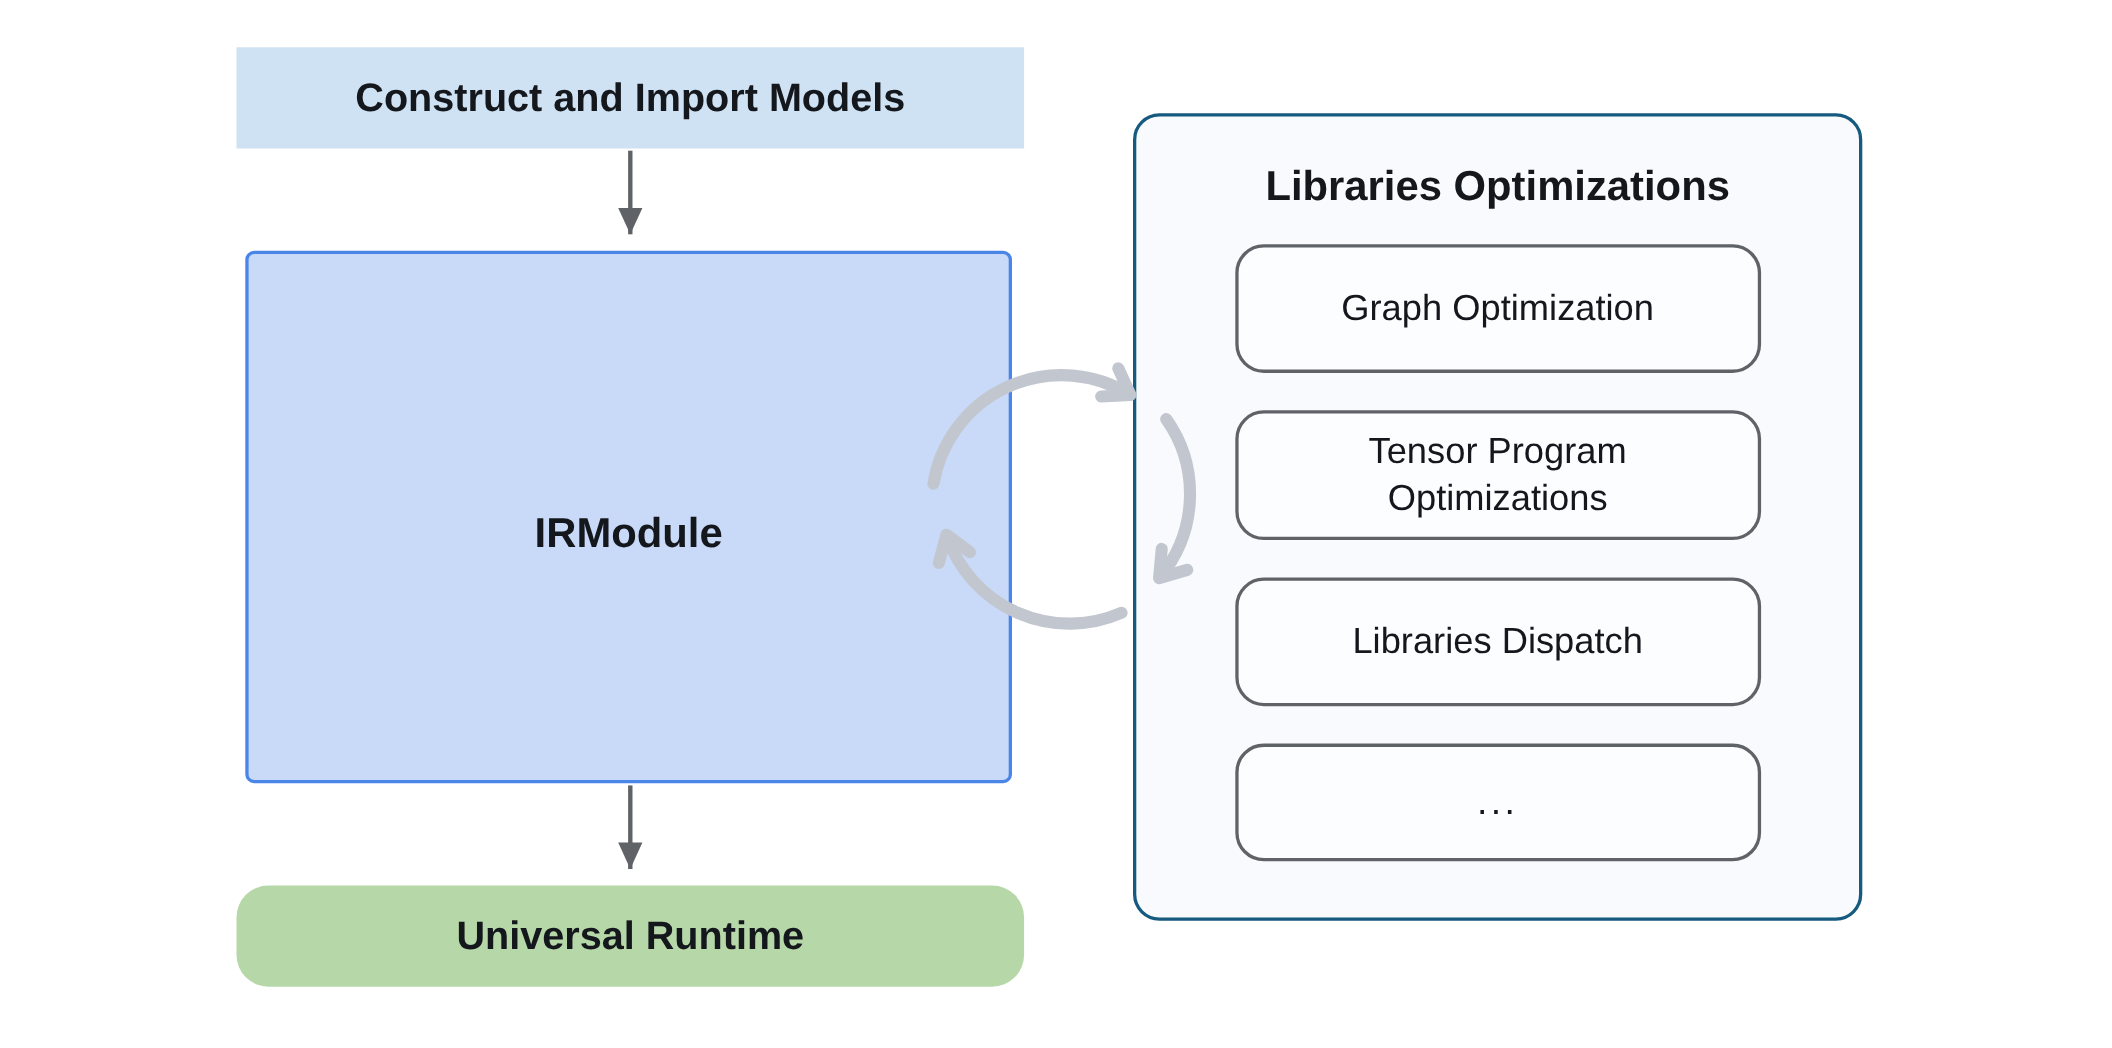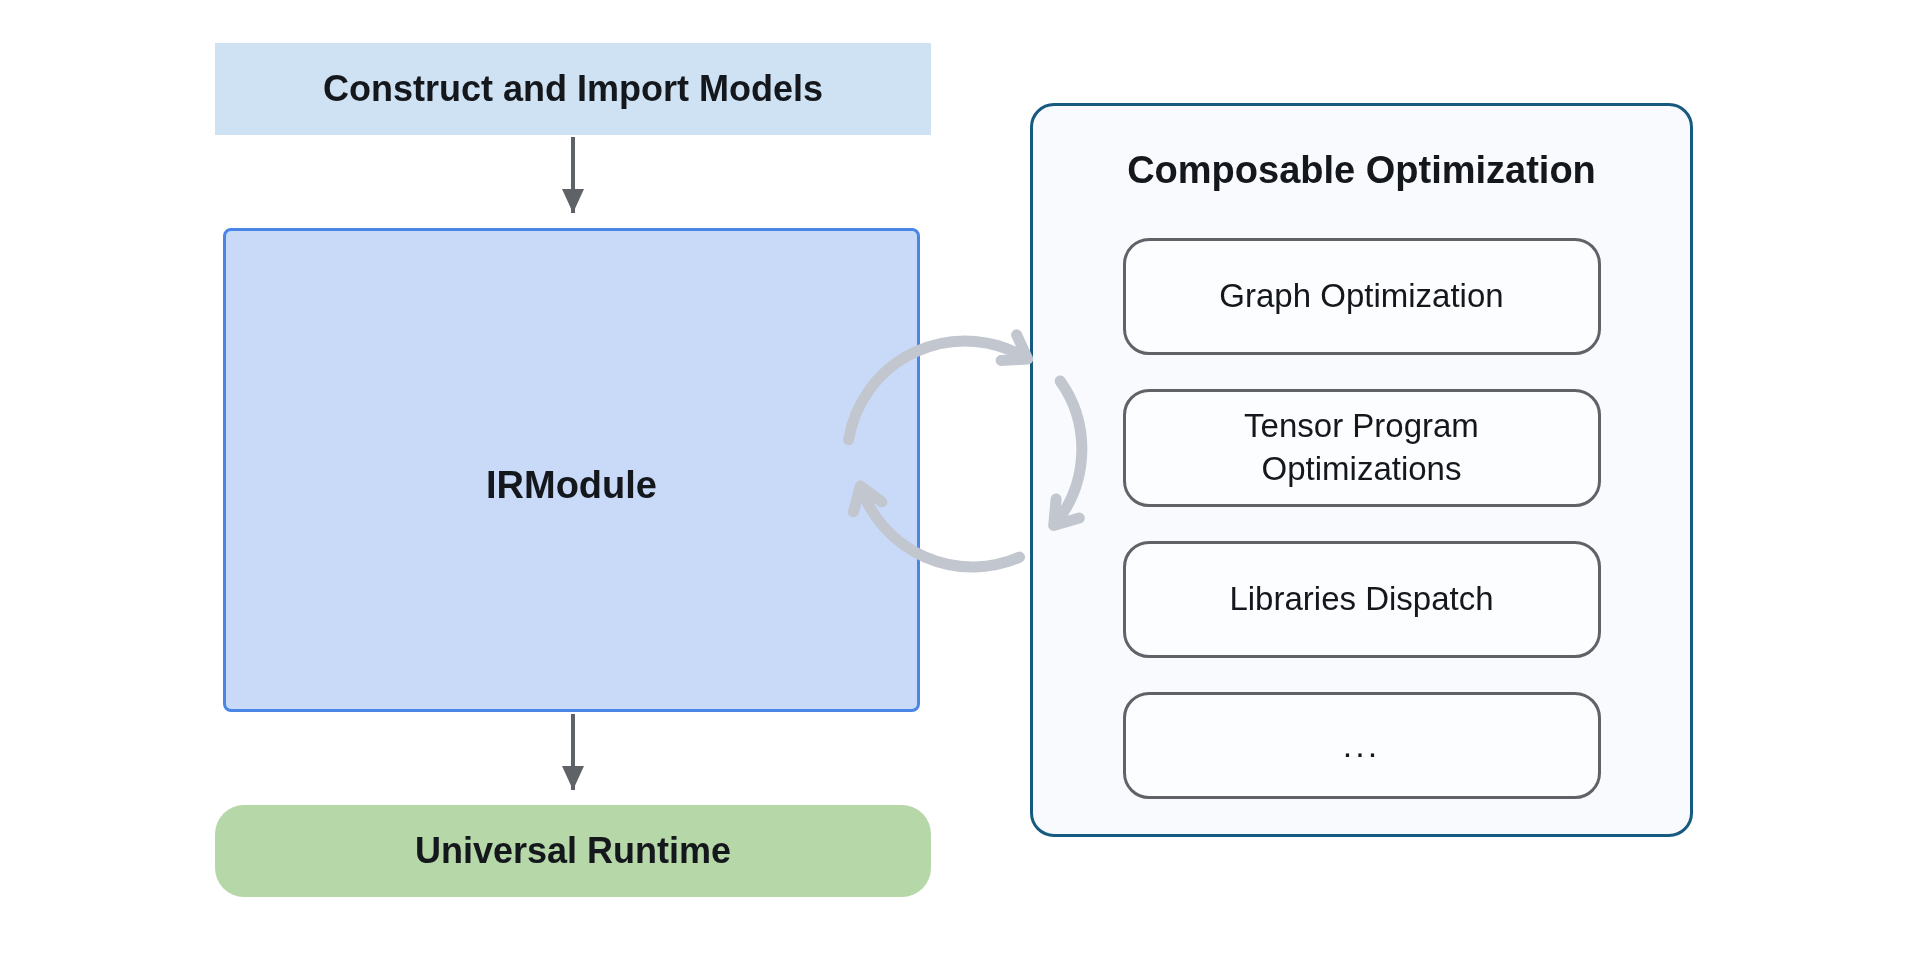--- a/index.html
+++ b/index.html
@@ -70,21 +70,21 @@
     border-radius:24px;
     padding-top:36px;
     display:flex;flex-direction:column;align-items:center;
   }
   .opt-title{
     height:56px;width:100%;
     font-size:38px;font-weight:bold;
     display:flex;align-items:center;justify-content:center;
   }
   .opt-items{
-    margin-top:40px;
+    margin-top:24px;
     display:flex;flex-direction:column;align-items:center;
     gap:34px;width:478px;
   }
   .opt-item{
     width:478px;
     border:3px solid var(--panel_item_border);
     border-radius:26px;
     background:var(--panel_item_fill);
     font-size:33px;line-height:1.3;
   }
@@ -107,21 +107,21 @@
 
   <div class="abs irmodule-box">
     <div class="irmodule-title">IRModule</div>
   </div>
 
   <div class="abs center-flex runtime-box">
     <span>Universal Runtime</span>
   </div>
 
   <div class="abs opt-panel">
-    <div class="opt-title">Composable Optimization</div>
+    <div class="opt-title">Libraries Optimizations</div>
     <div class="opt-items">
       <div class="opt-item h1 center-flex">
         <span>Graph Optimization</span>
       </div>
       <div class="opt-item h2 center-flex">
         <span style="max-width:300px;display:inline-block;">Tensor Program Optimizations</span>
       </div>
       <div class="opt-item h3 center-flex">
         <span>Libraries Dispatch</span>
       </div>

